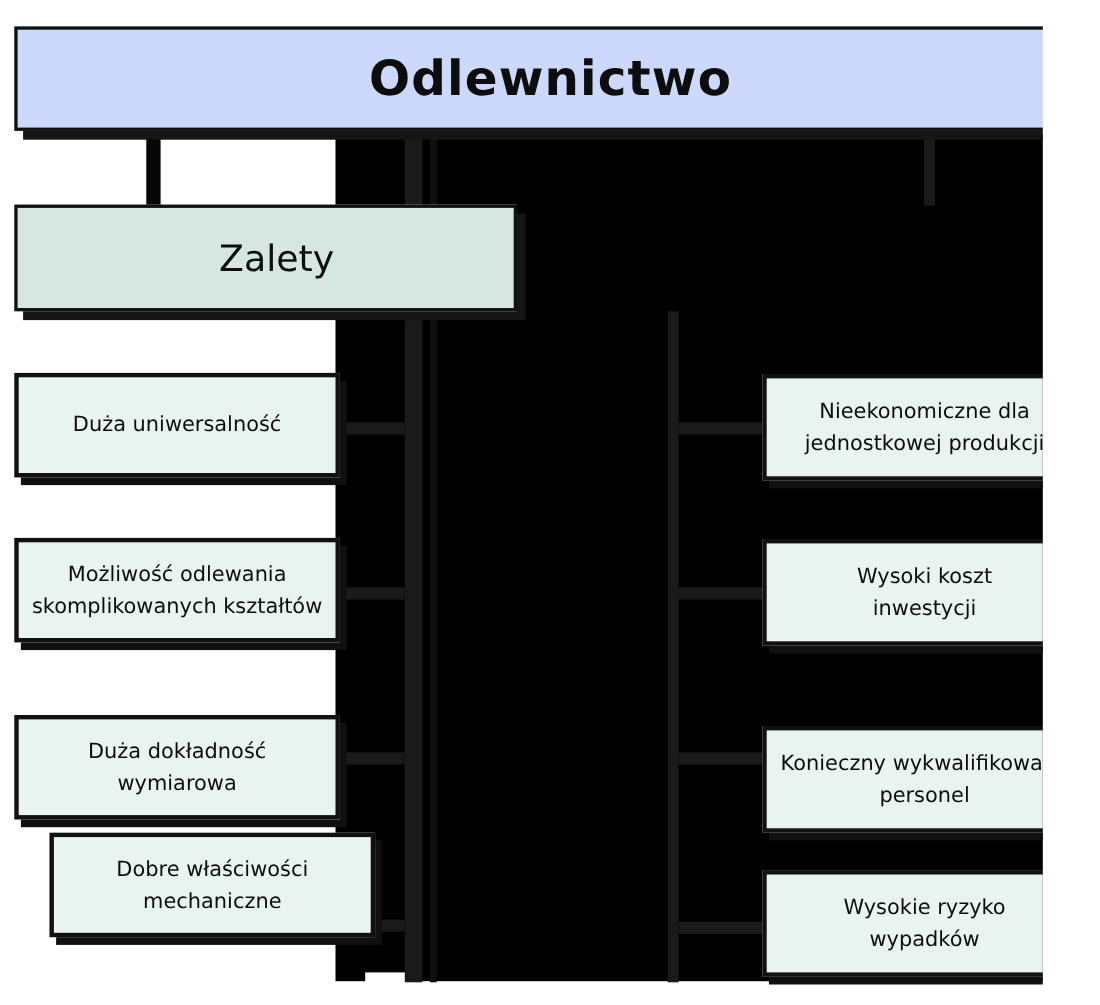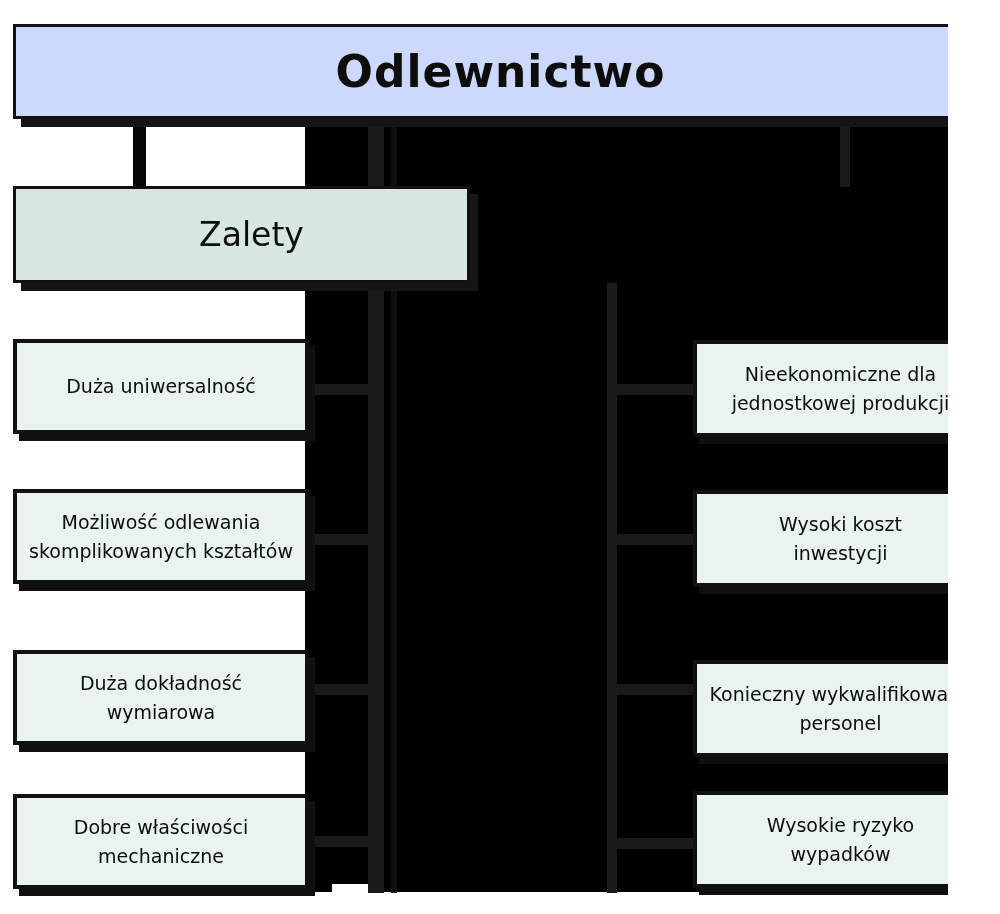--- a/index.html
+++ b/index.html
@@ -43,21 +43,21 @@
   }
   .branch.zalety{left:13px;width:457px;padding-left:20px;}
   .branch.wady{left:534px;width:454px;}
   .item{
     background:var(--item-fill,#e9f3ef);
     border-width:4px;box-shadow:6px 7px 0 #101010;
     font-size:19px;line-height:29px;white-space:pre-line;
   }
   .item.l{left:13px;width:296px;height:95px;}
   .item.r{left:693px;width:295px;height:97px;}
-  .item.l.r1{top:339px;} .item.l.r2{top:489px;} .item.l.r3{top:611px;margin-top:39px;} .item.l.r4{top:794px;}
+  .item.l.r1{top:339px;} .item.l.r2{top:489px;} .item.l.r3{top:611px;margin-top:39px;} .item.l.r4{top:757px;margin-left:32px;}
   .item.r.r1{top:340px;} .item.r.r2{top:490px;} .item.r.r3{top:640px;margin-top:20px;} .item.r.r4{top:791px;text-align:center;}
 </style>
 </head>
 <body>
 
 <div id="canvas">
 
   <div class="abs backdrop"></div>
   <div class="abs right-edge-strip"></div>
   <div class="abs seam spine-left"></div>

